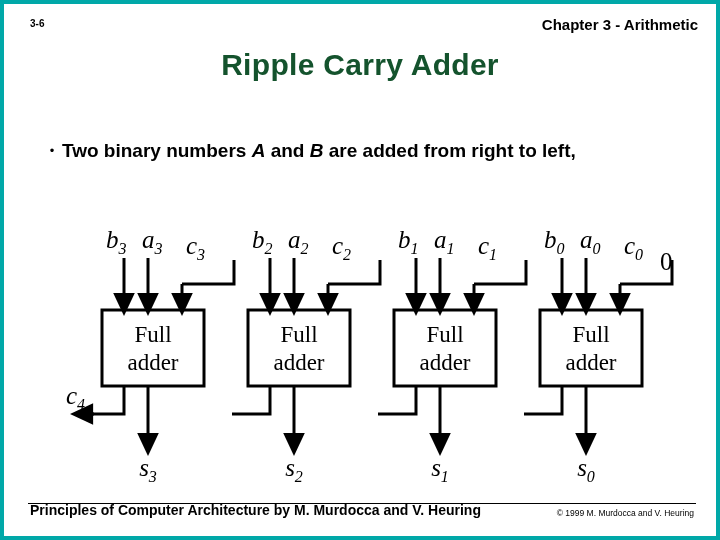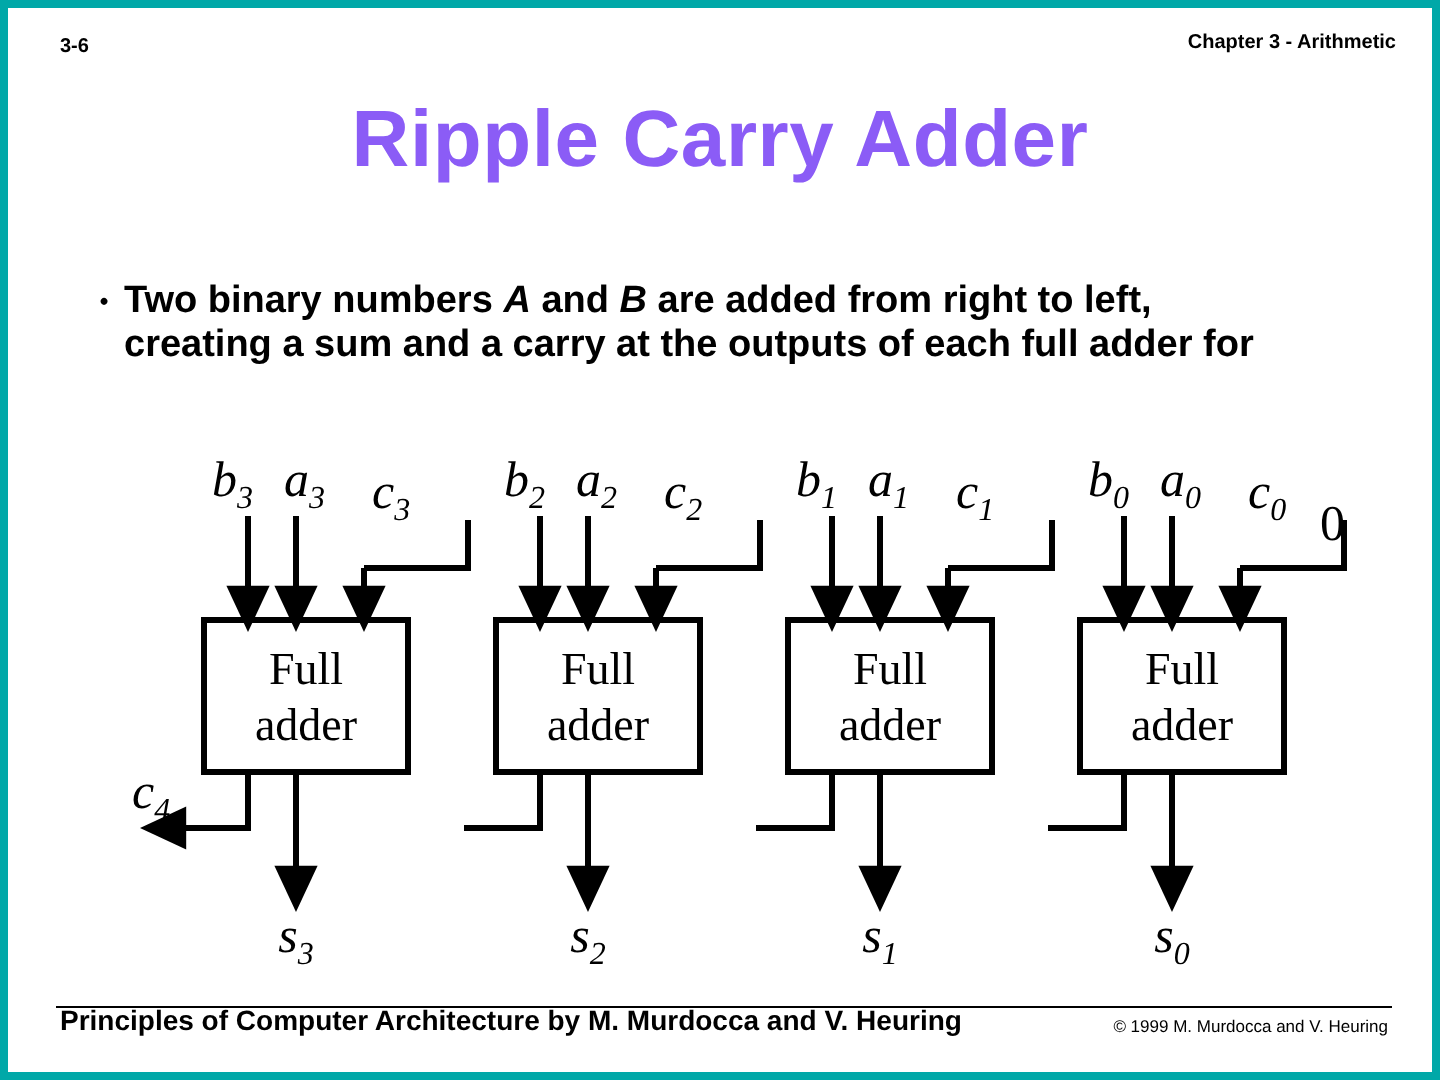--- a/index.html
+++ b/index.html
@@ -22,34 +22,34 @@
     left: 26px;
     top: 14px;
     font-size: 10px;
     font-weight: bold;
     color: #000000;
   }
   .chapter-header {
     position: absolute;
     right: 18px;
     top: 12px;
-    font-size: 10px;
+    font-size: 15px;
     font-weight: bold;
     color: #000000;
     padding-left: 48px;
   }
   .title {
     position: absolute;
     left: 0;
     right: 0;
     top: 44px;
     text-align: center;
-    font-size: 40px;
-    font-weight: bold;
-    color: #8b5cf6;
+    font-size: 30px;
+    font-weight: bold;
+    color: #14532d;
     letter-spacing: 0.3px;
   }
   .bullet-block {
     position: absolute;
     left: 38px;
     top: 136px;
     width: 640px;
   }
   .bullet-row {
     display: flex;
@@ -118,21 +118,21 @@
   <div class="slide-number">3-6</div>
   <div class="chapter-header">Chapter 3 - Arithmetic</div>
 
   <div class="title">Ripple Carry Adder</div>
 
   <div class="bullet-block">
     <div class="bullet-row">
       <div class="bullet-dot">•</div>
       <div class="bullet-text">
         <span>Two binary numbers </span><i>A</i><span> and </span><i>B</i><span> are added from right to left,</span><br>
-        <span>creating a sum and a carry at the outputs of each full adder for</span><br>
+        <br>
       </div>
     </div>
   </div>
 
   <div class="figure">
     <svg width="620" height="290" viewBox="0 0 620 290" xmlns="http://www.w3.org/2000/svg">
       <defs>
         <marker id="arrow" markerWidth="9" markerHeight="9" refX="4.2" refY="4.4" orient="auto">
           <path d="M0.5,0.8 L8.2,4.4 L0.5,8.0 z" fill="#000000"></path>
         </marker>

